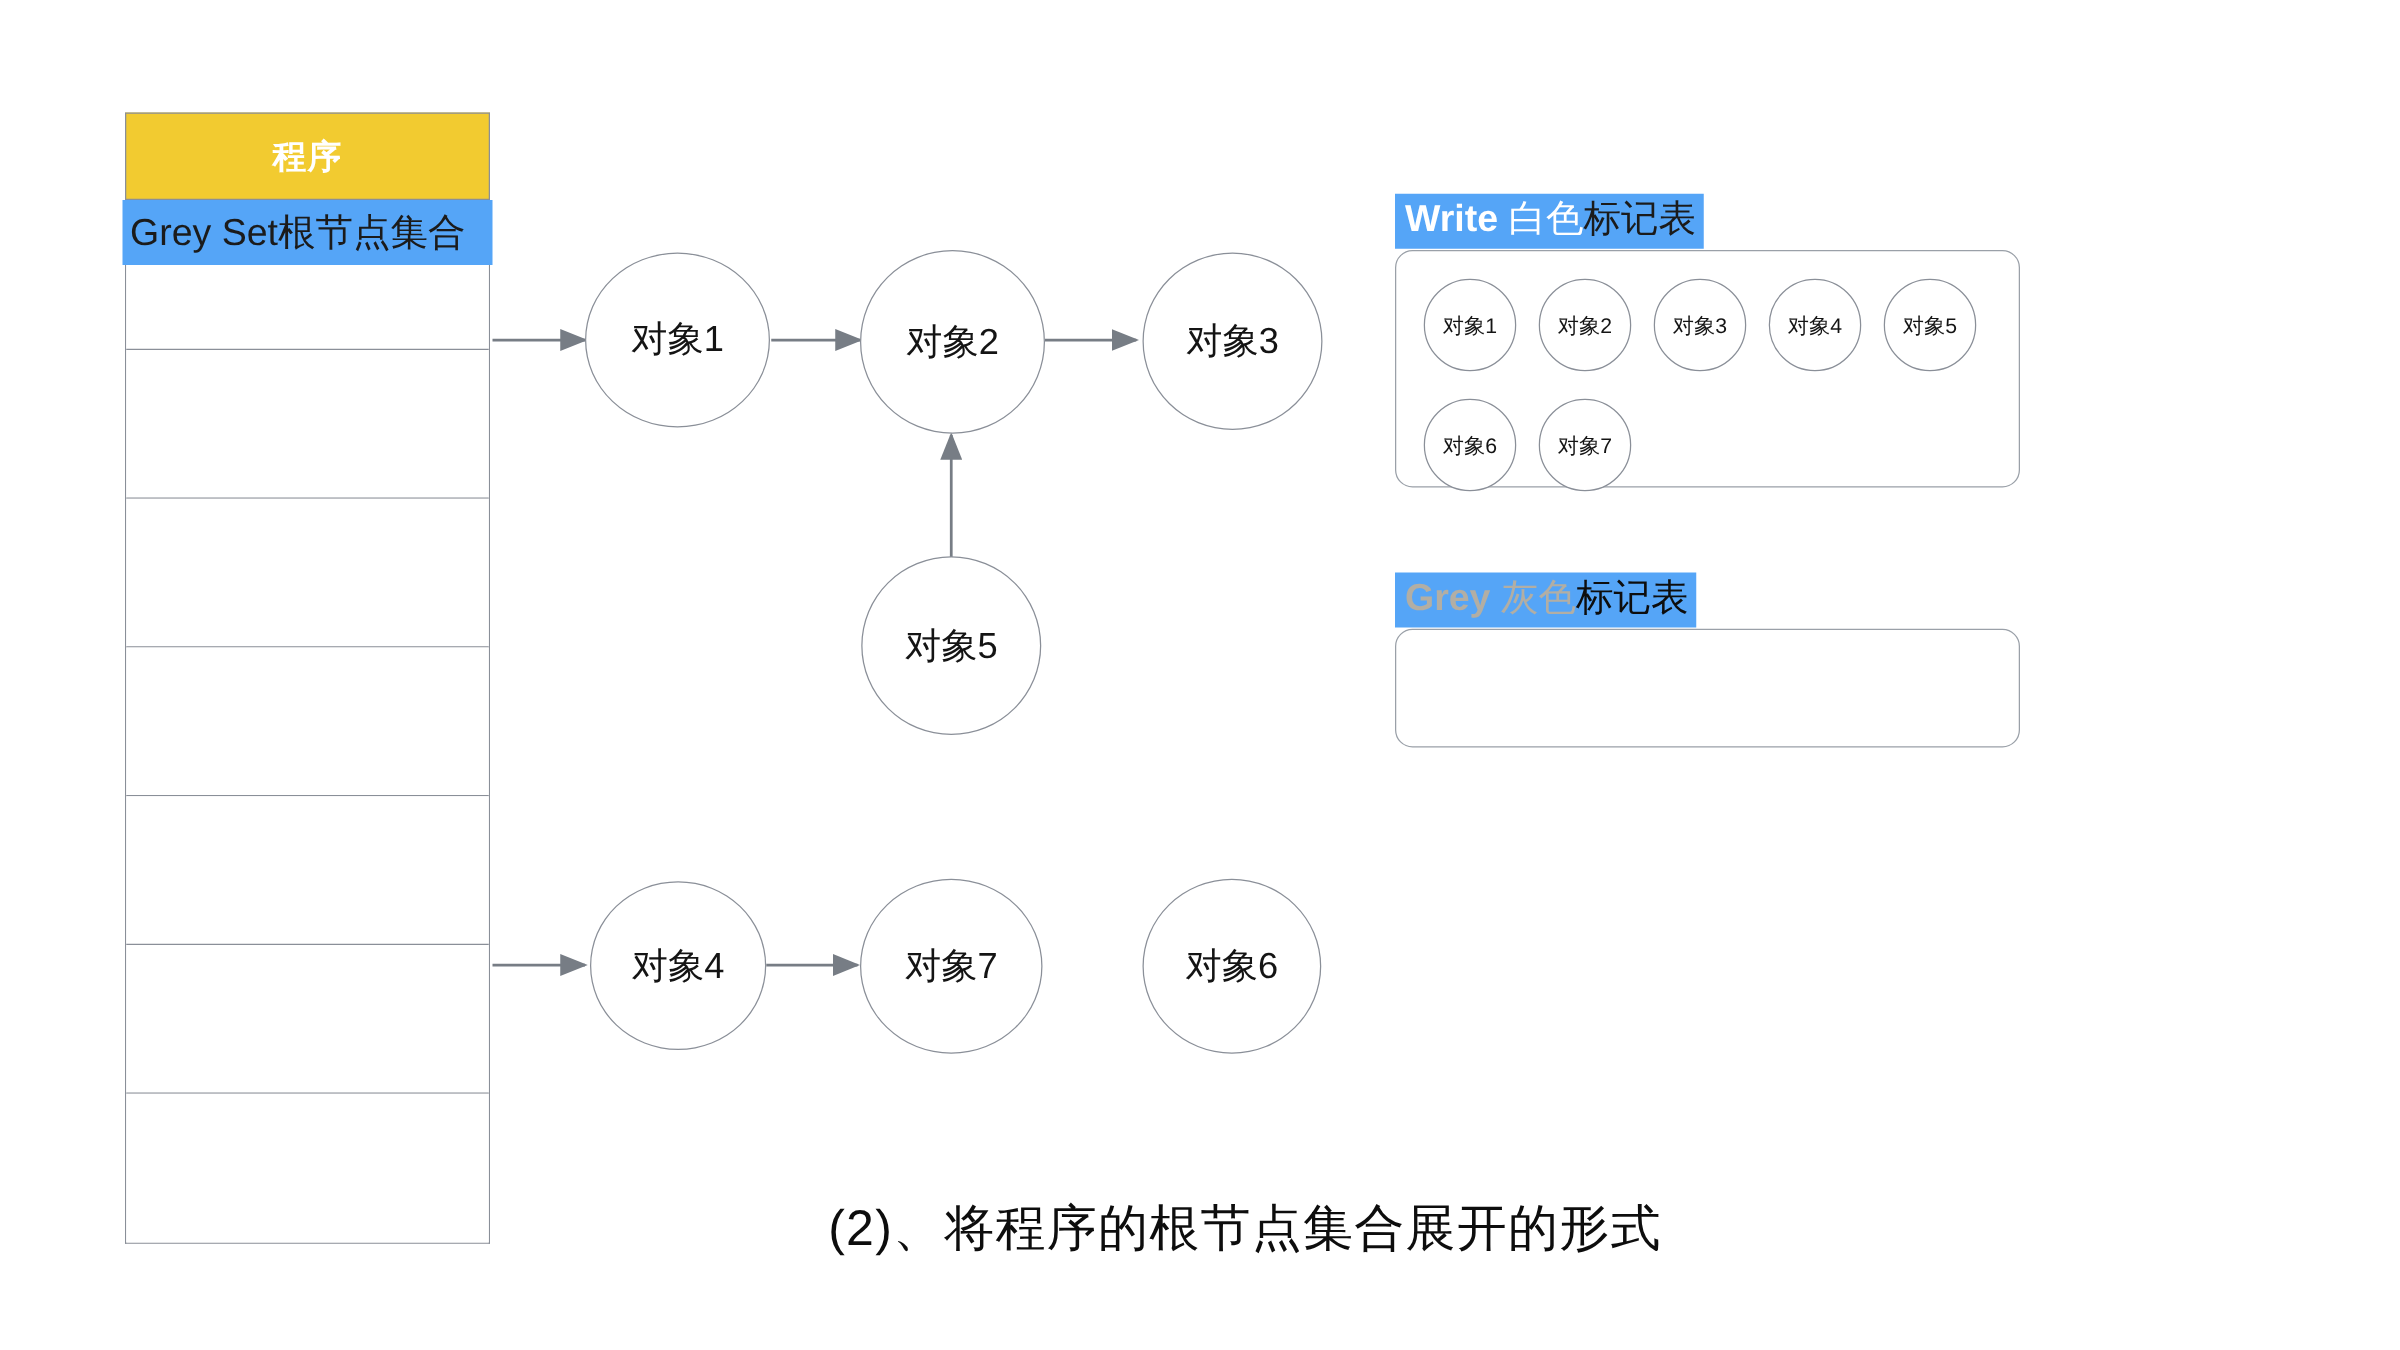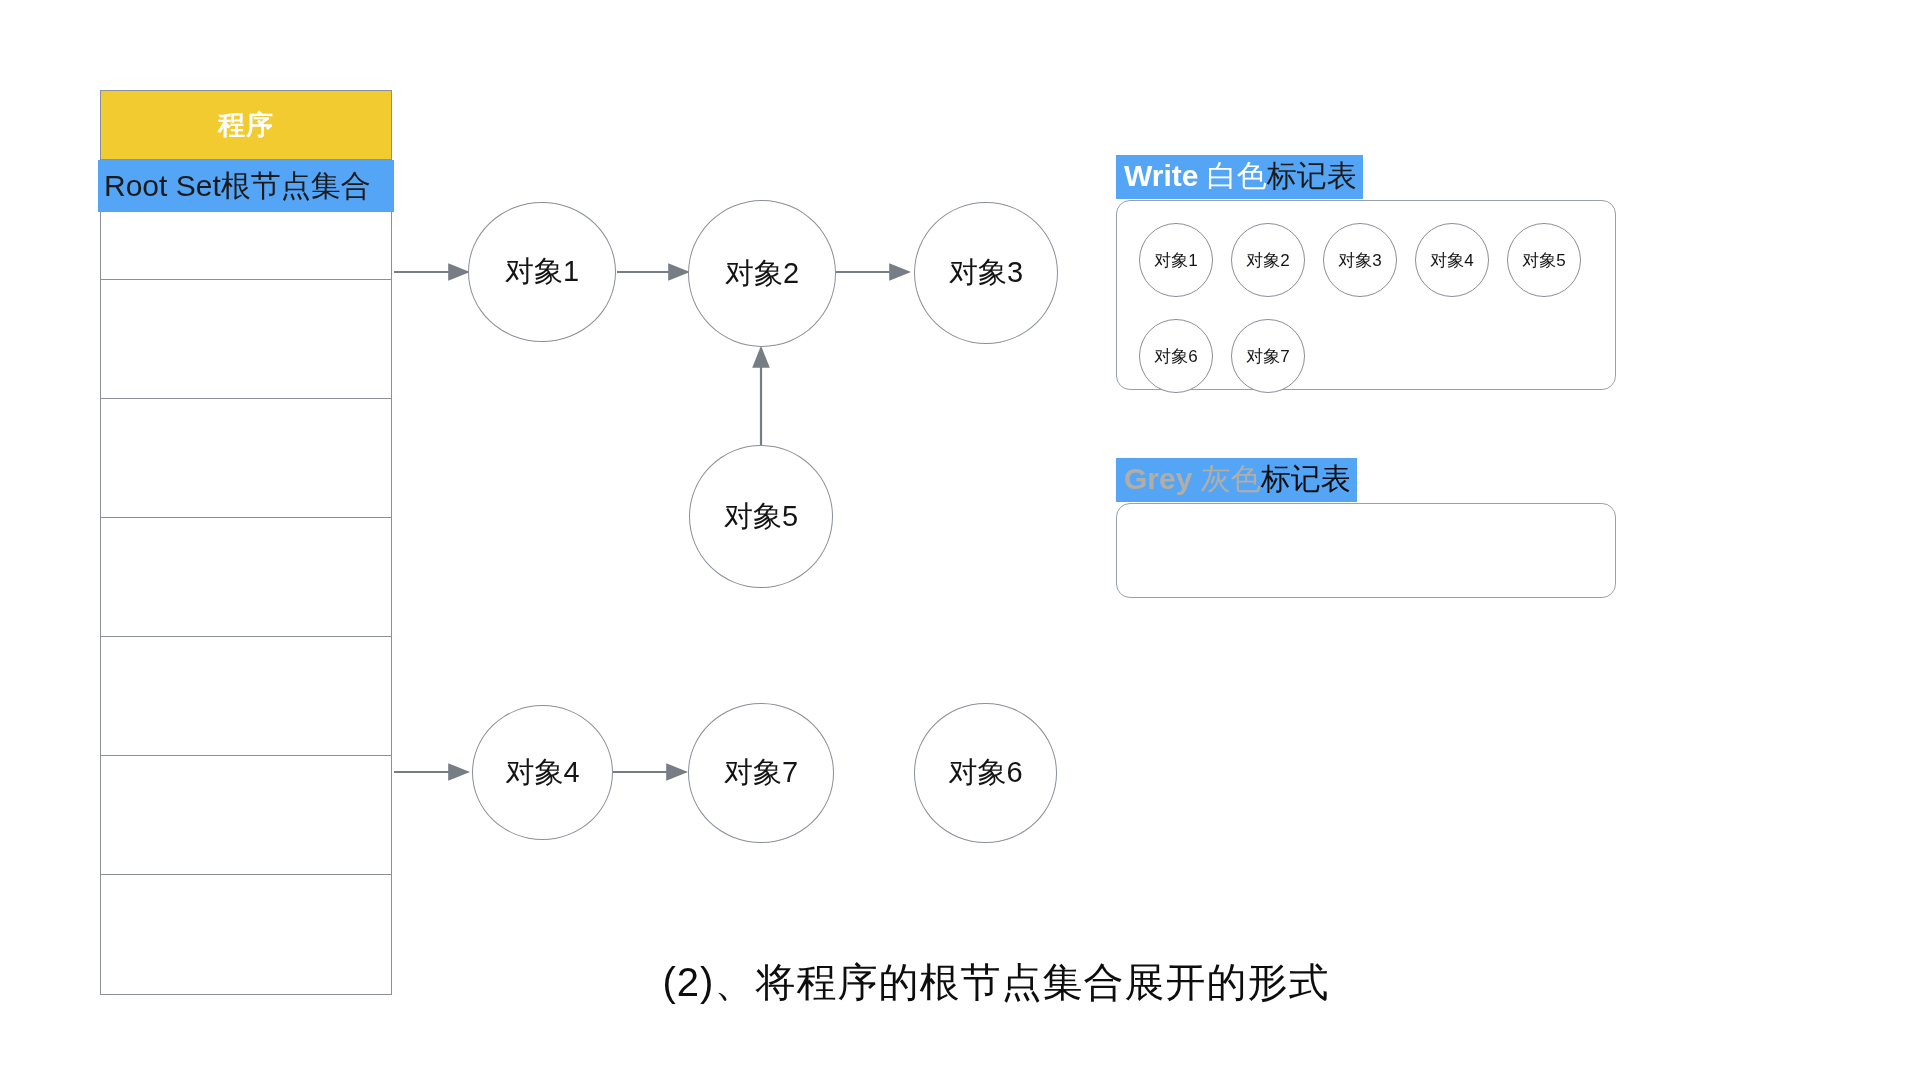--- a/index.html
+++ b/index.html
@@ -191,21 +191,21 @@
     <div class="rows-wrap">
       <div class="row-cell first"></div>
       <div class="row-cell"></div>
       <div class="row-cell"></div>
       <div class="row-cell"></div>
       <div class="row-cell"></div>
       <div class="row-cell"></div>
       <div class="row-cell"></div>
     </div>
 
-    <div class="rootset-header">Root Set根节点集合</div>
+    <div class="rootset-header">Grey Set根节点集合</div>
   </div>
 
   <div class="node" style="left:452px; top:202px; width:148px; height:140px;">
     <span>对象1</span>
   </div>
 
   <div class="node" style="left:672px; top:200px; width:148px; height:147px;">
     <span>对象2</span>
   </div>
 

